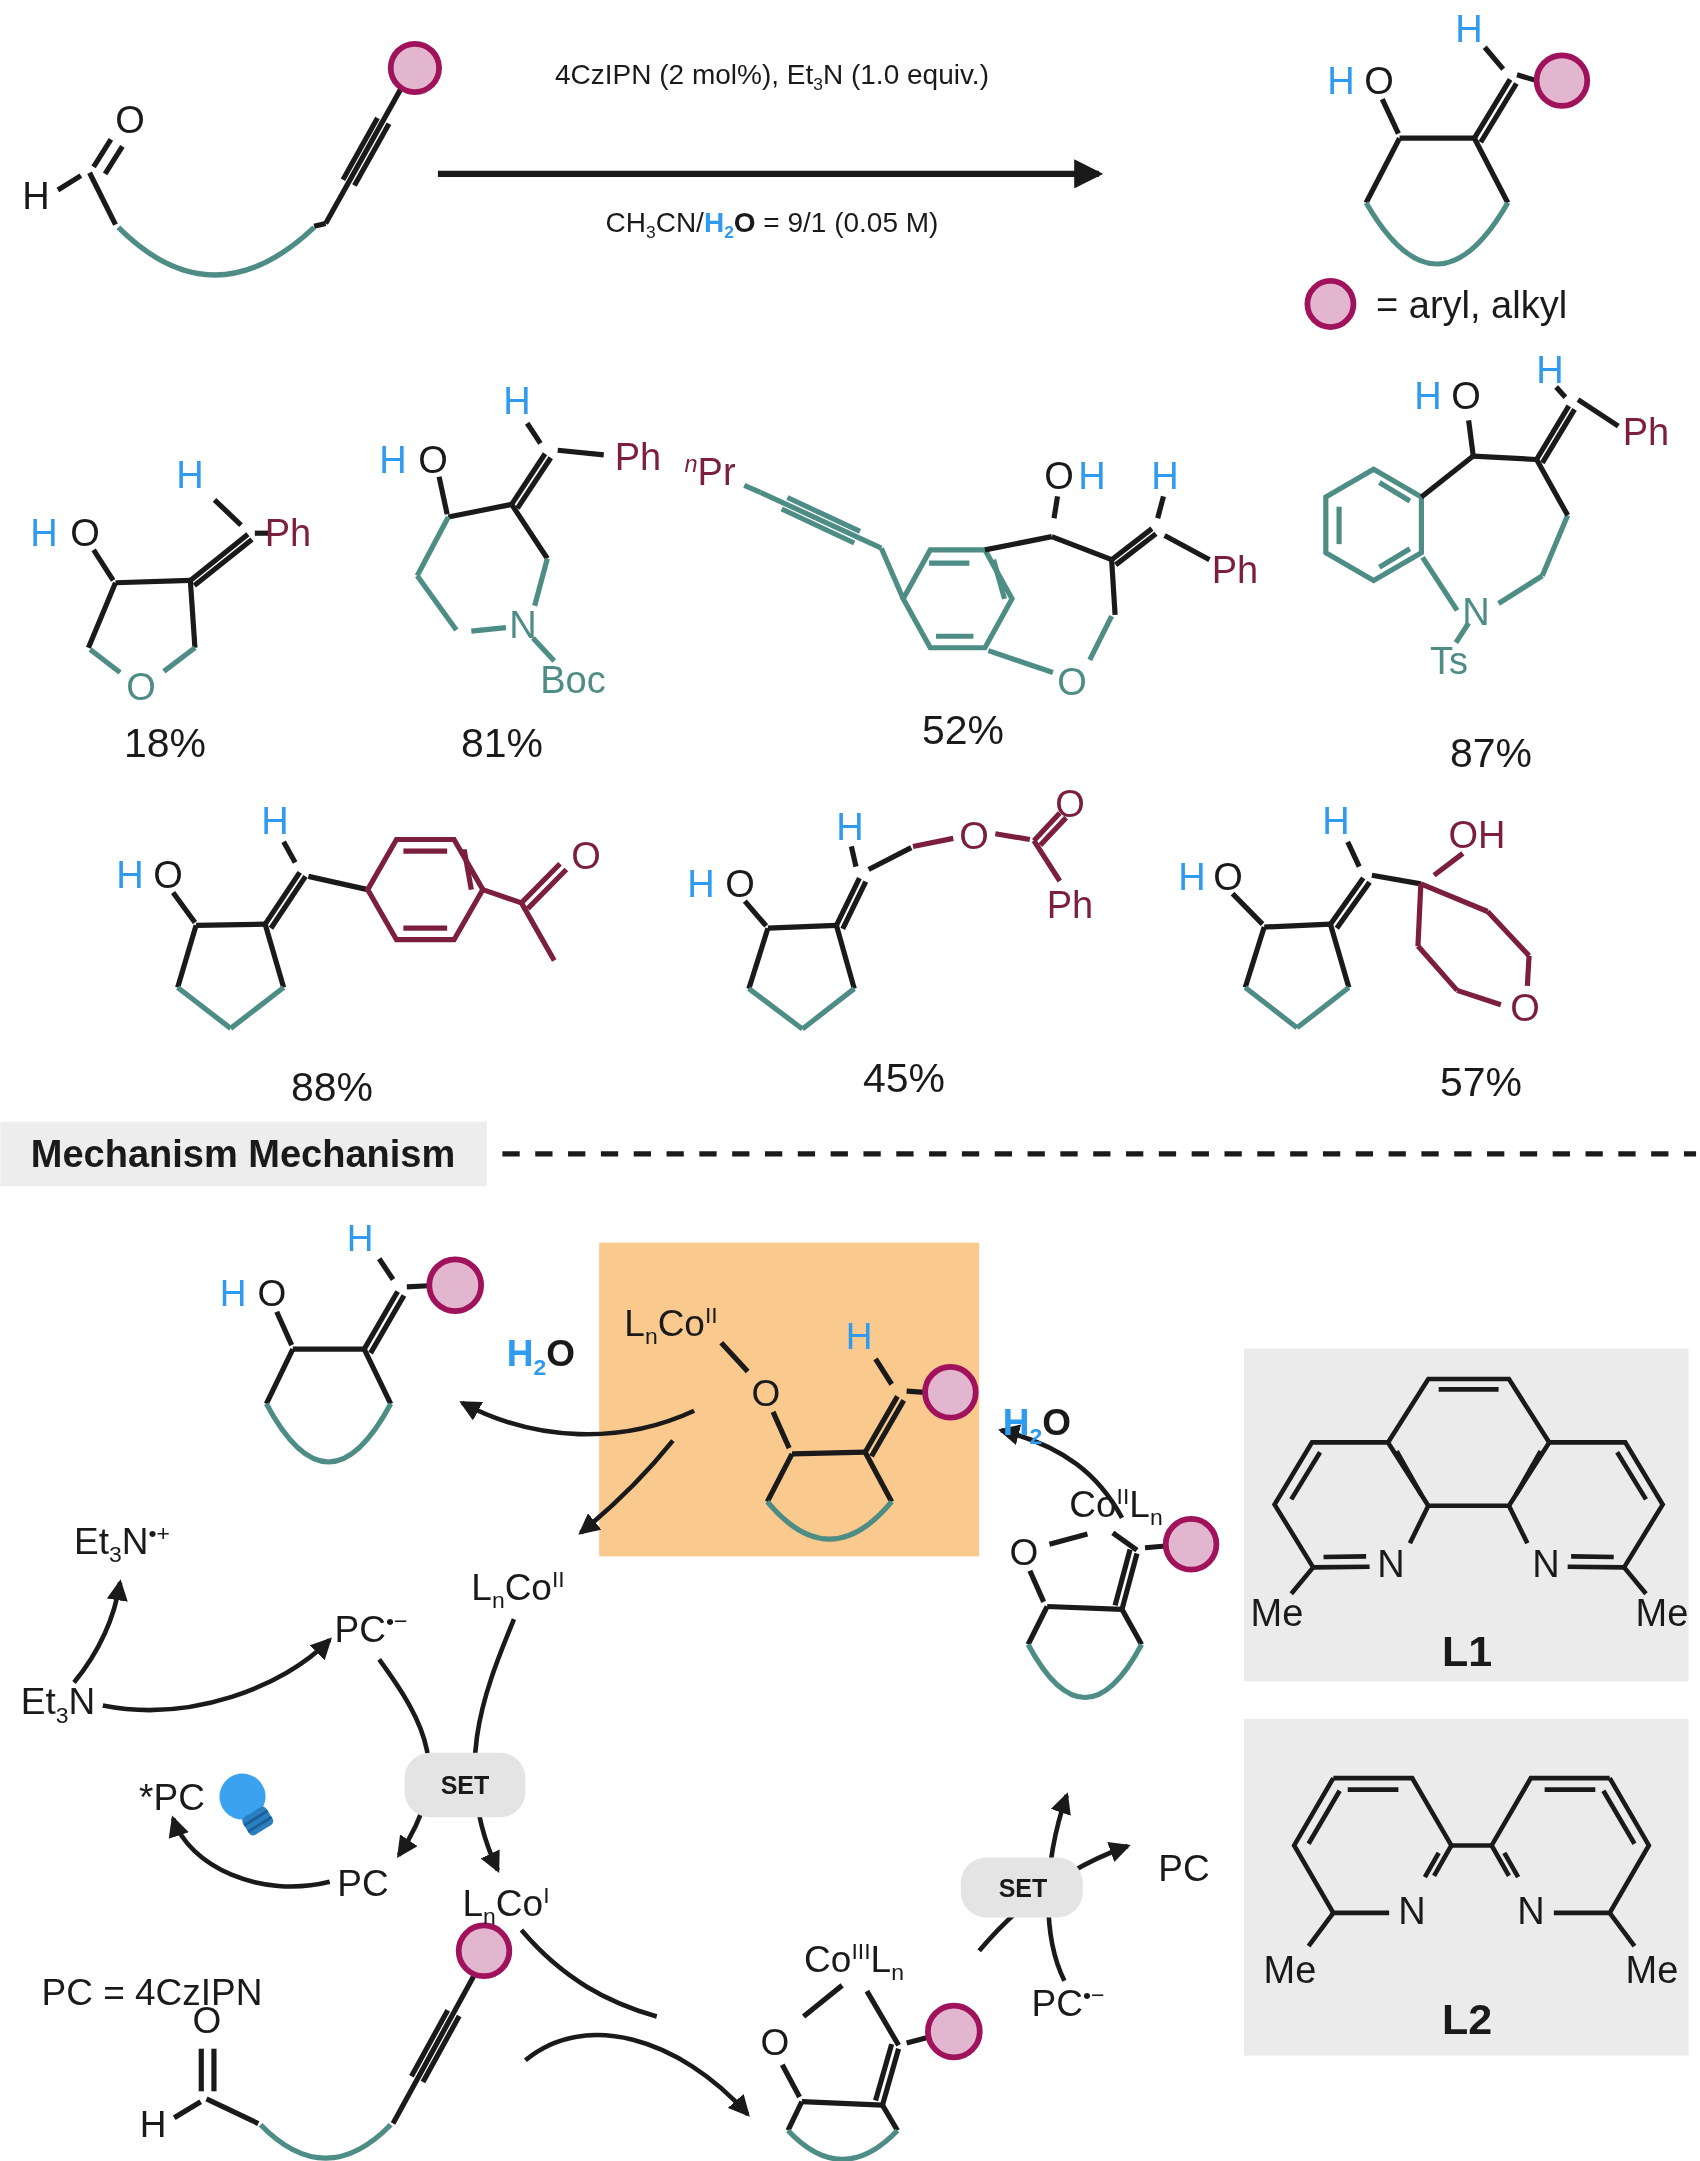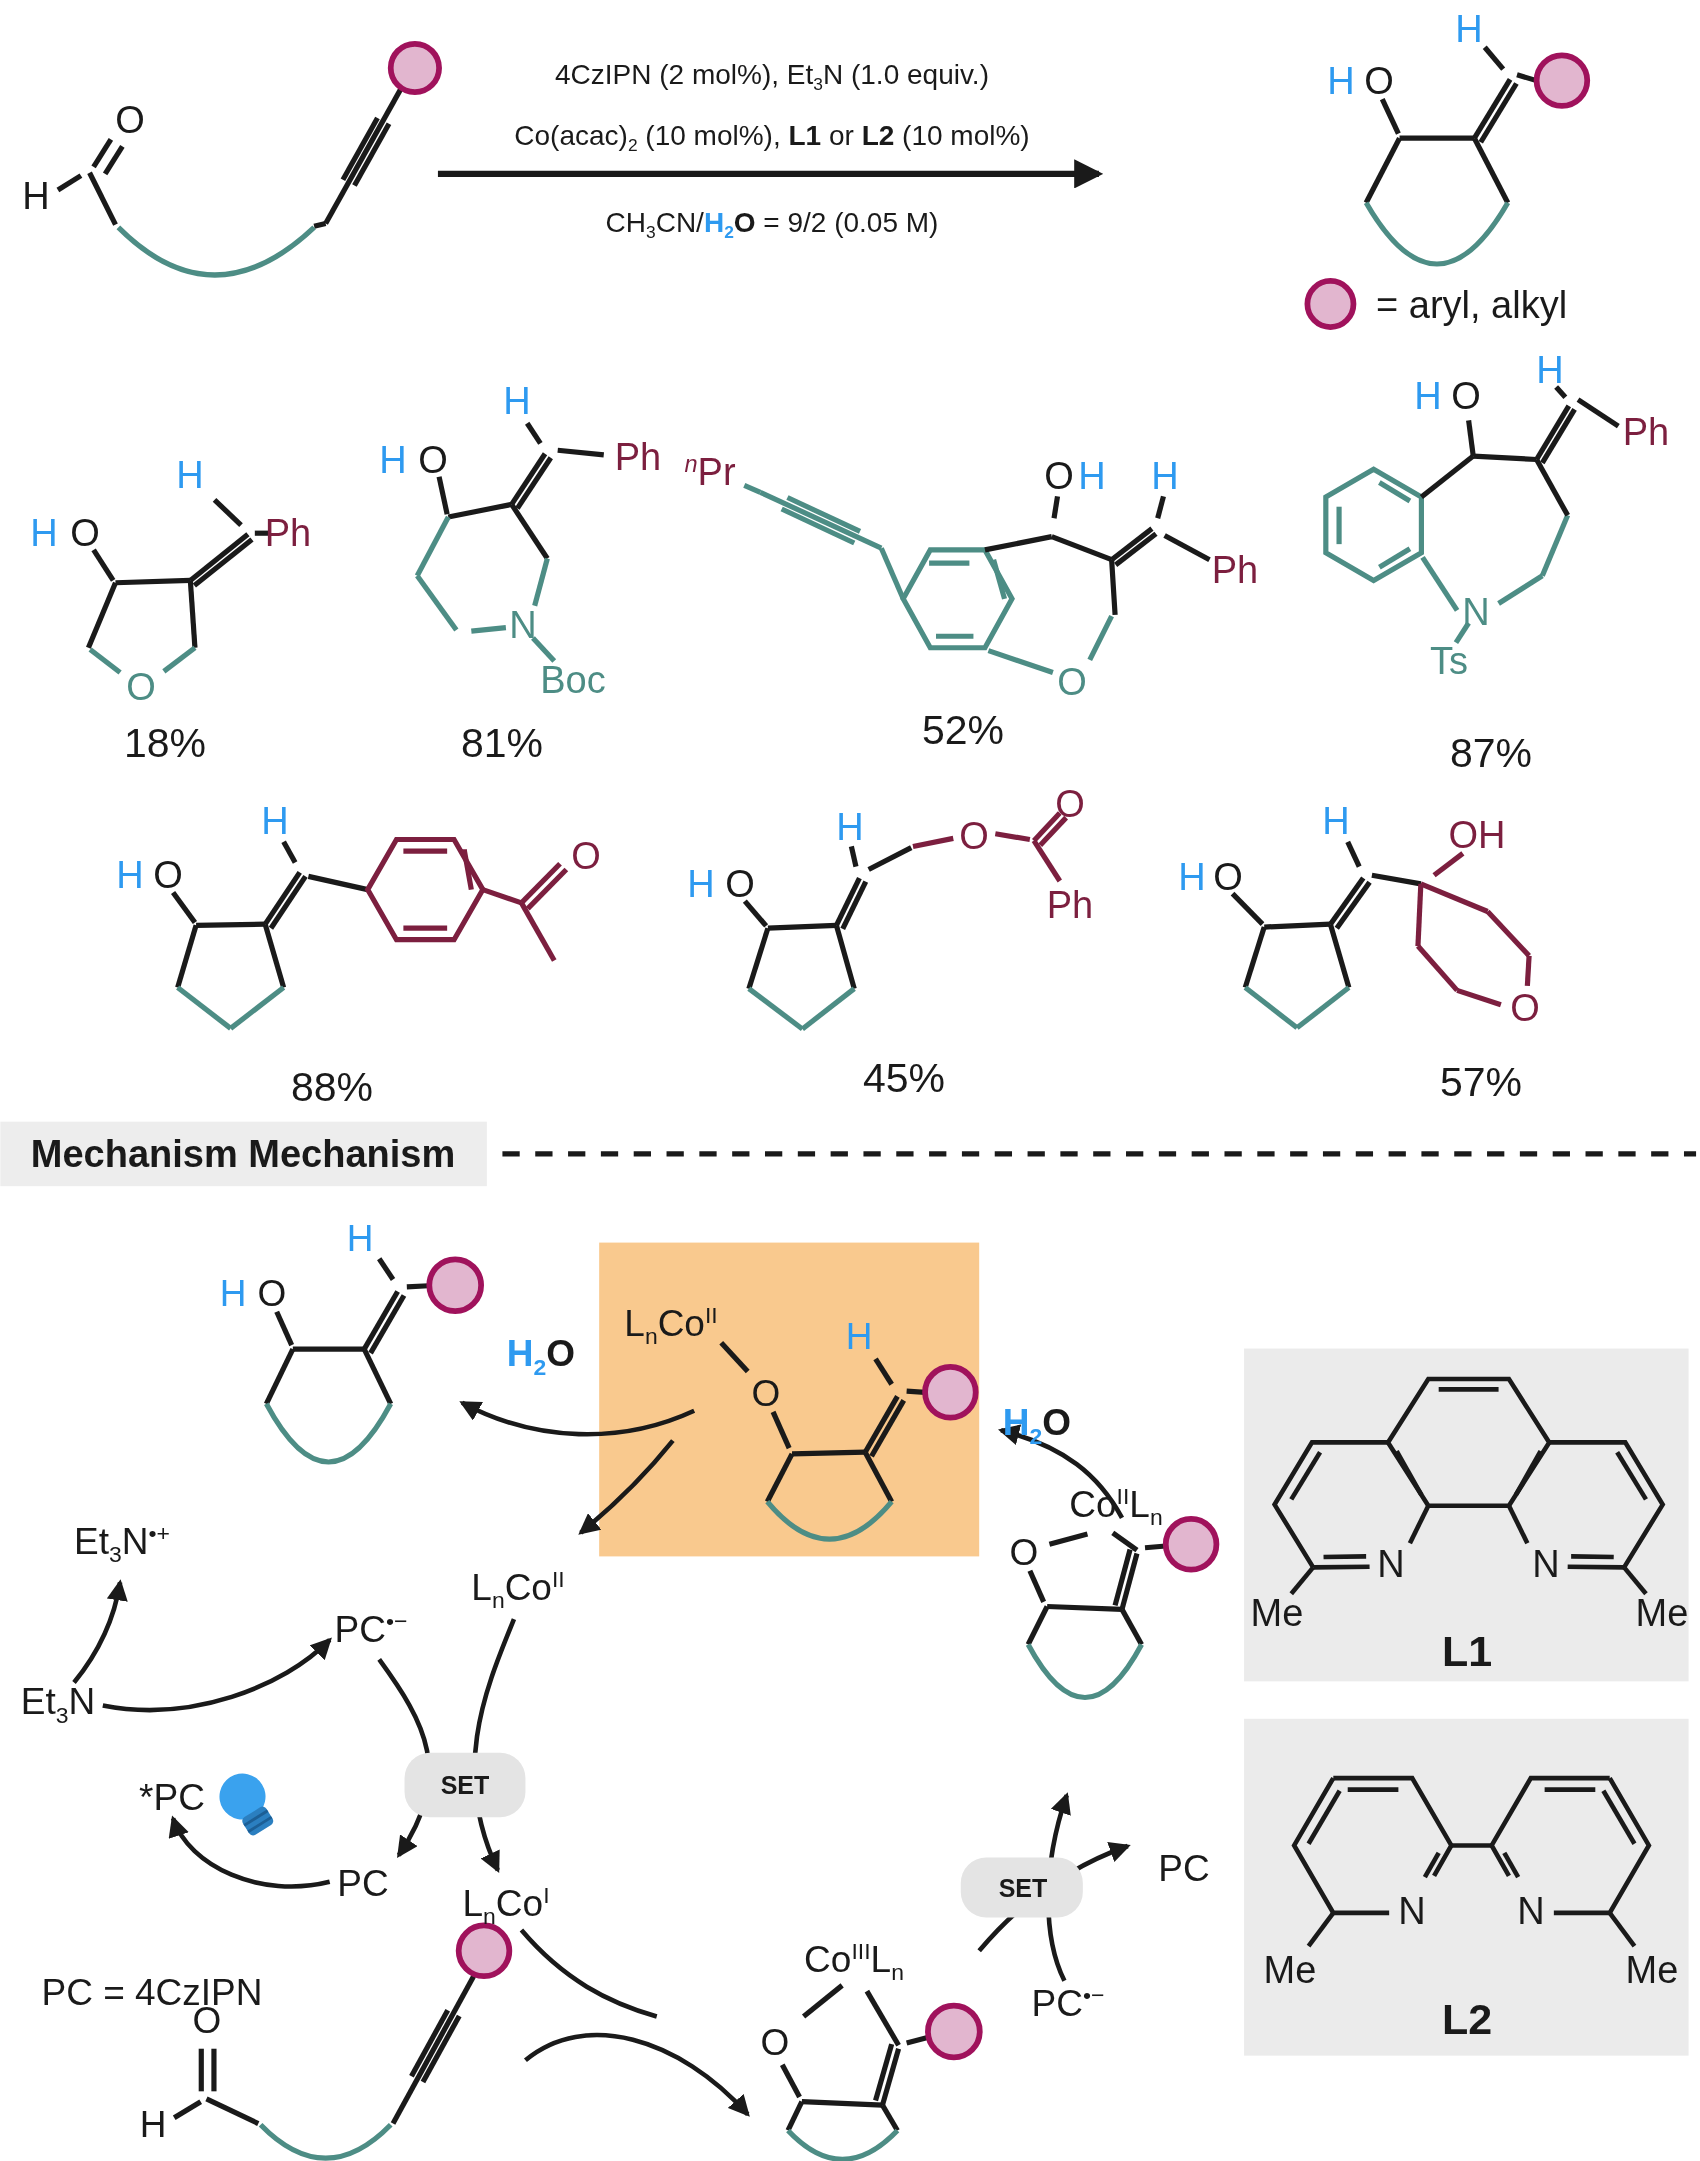--- a/index.html
+++ b/index.html
@@ -345,22 +345,21 @@
     <path d="M 2698,3322 L 2795,3322 L 2863,3205 L 2795,3088"></path>
     <path d="M 2770,3108 L 2682,3108"></path>
     <path d="M 2838,3202 L 2784,3110"></path>
     <path d="M 2612,3218 L 2636,3260"></path>
     <path d="M 2315,3322 L 2272,3380"></path>
     <path d="M 2795,3322 L 2838,3380"></path>
   </g>
 </svg>
 
 <div class="lbl cond" style="left:772px;top:77px"><span>4CzIPN (2 mol%), Et</span><sub>3</sub><span>N (1.0 equiv.)</span></div>
-<div class="lbl cond" style="left:772px;top:138px"><span>Co(acac)</span><sub>2</sub><span> (10 mol%), </span><span class="b">L1</span><span> or </span><span class="b">L2</span><span> (10 mol%)</span></div>
-<div class="lbl cond" style="left:772px;top:225px"><span>CH</span><sub>3</sub><span>CN/</span><span class="blue b">H</span><sub class="blue b">2</sub><span class="b">O</span><span> = 9/2 (0.05 M)</span></div>
+<div class="lbl cond" style="left:772px;top:225px"><span>CH</span><sub>3</sub><span>CN/</span><span class="blue b">H</span><sub class="blue b">2</sub><span class="b">O</span><span> = 9/1 (0.05 M)</span></div>
 
 <div class="lbl" style="left:130px;top:120px">O</div>
 <div class="lbl" style="left:36px;top:196px">H</div>
 <div class="lbl blue" style="left:1341px;top:81px">H</div>
 <div class="lbl" style="left:1379px;top:81px">O</div>
 <div class="lbl blue" style="left:1469px;top:29px">H</div>
 <div class="lbl left" style="left:1376px;top:305px">= aryl, alkyl</div>
 
 <div class="lbl blue" style="left:44px;top:533px">H</div>
 <div class="lbl" style="left:85px;top:533px">O</div>

